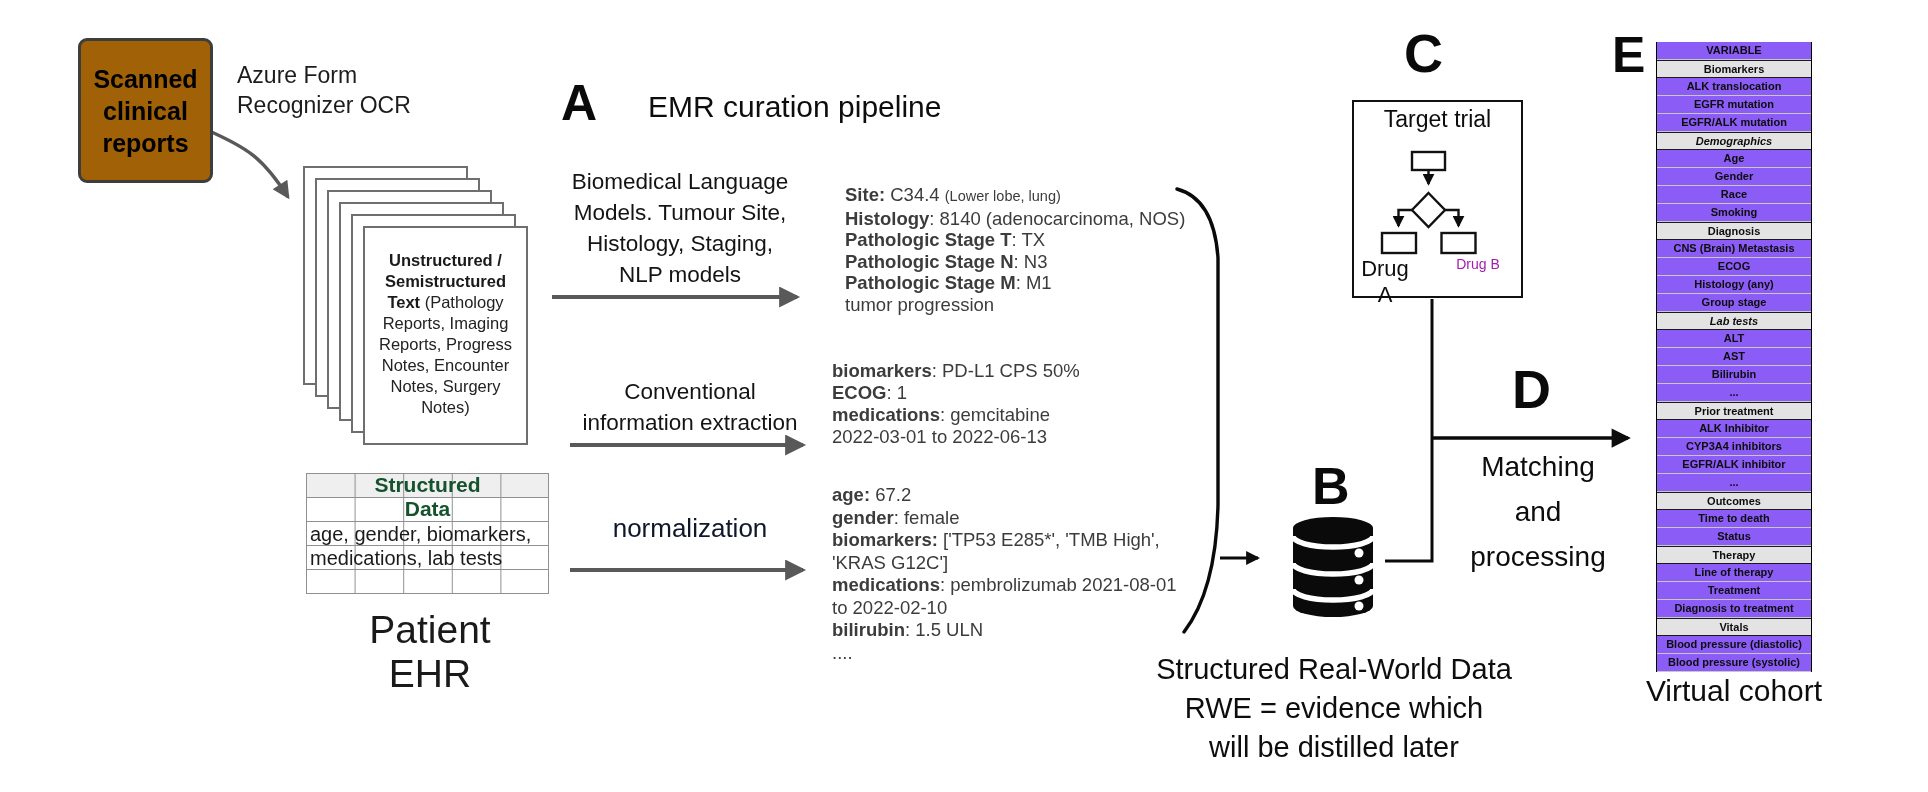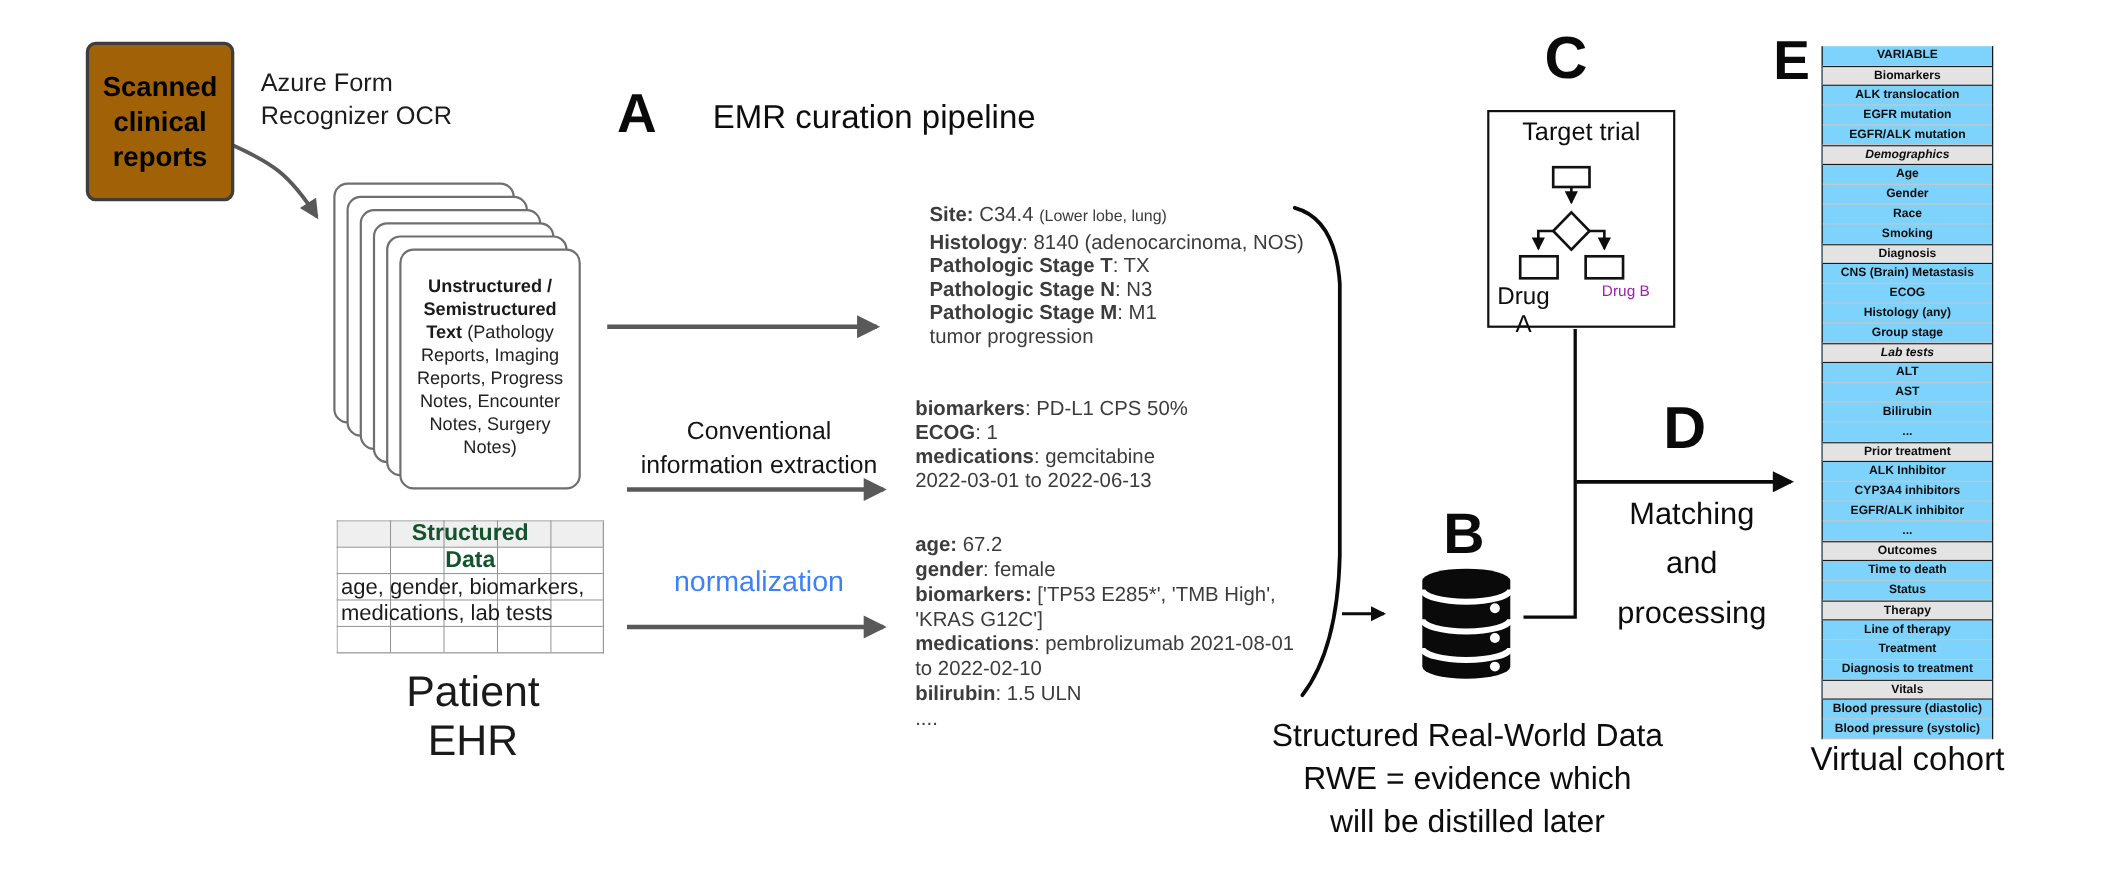--- a/index.html
+++ b/index.html
@@ -7,42 +7,42 @@
           font-family:"Liberation Sans","DejaVu Sans",sans-serif;color:#111;}
   .abs{position:absolute;}
   .pre{white-space:pre-line;}
   .ctr{text-align:center;}
 
   
   .scanned-box{left:78px;top:38px;width:129px;height:139px;border:3px solid #3d3d3d;border-radius:9px;
                display:flex;align-items:center;justify-content:center;font-weight:bold;
                font-size:25px;line-height:32px;text-align:center;color:#000;background:#a16207;}
   .ocr-label{left:237px;top:60px;font-size:23px;line-height:30px;color:#1c1c1c;}
-  .page{width:165px;height:219px;background:#fff;border:2px solid #6f6f6f;border-radius:13px;box-sizing:border-box;}
+  .page{width:165px;height:219px;background:#fff;border:2px solid #6f6f6f;border-radius:0;box-sizing:border-box;}
   .doc-text{padding:22px 7px 0 7px;font-size:16.5px;line-height:21px;text-align:center;color:#222;}
   .doc-text b{color:#1a1a1a;}
 
   .stable{left:306px;top:473px;width:243px;height:121px;}
   .stable-shade{position:absolute;left:0;top:0;width:100%;height:24px;background:#efefef;}
   .stable-grid{position:absolute;inset:0;border-right:1px solid #909090;border-bottom:1px solid #909090;
     background-image:linear-gradient(to right,#909090 1px,transparent 1px),
                      linear-gradient(to bottom,#909090 1px,transparent 1px);
     background-size:48.6px 24px;}
   .stable-head{position:absolute;left:0;top:0;width:100%;text-align:center;font-weight:bold;
                font-size:21px;line-height:24px;color:#14532d;}
   .stable-body{position:absolute;left:4px;top:49px;font-size:20px;line-height:24px;color:#1a1a1a;}
   .patient-ehr{left:330px;top:608px;width:200px;text-align:center;font-size:39px;color:#1a1a1a;}
 
   
   .sec-label{font-weight:bold;color:#0a0a0a;}
   .a-label{left:561px;top:74px;font-size:50px;}
   .pipe-title{left:648px;top:90px;font-size:30px;color:#0d0d0d;}
   .arrow1-label{left:535px;top:166px;width:290px;font-size:22.5px;line-height:31px;color:#141414;}
   .arrow2-label{left:560px;top:376px;width:260px;font-size:22.5px;line-height:31px;color:#141414;}
-  .arrow3-label{left:560px;top:513px;width:260px;font-size:26px;color:#3b82f6;}
+  .arrow3-label{left:560px;top:513px;width:260px;font-size:26px;color:#0f172a;}
 
   .dblock{color:#3c3c3c;font-size:18.5px;}
   .dblock .dline{white-space:pre;}
   .dblock .db{font-weight:bold;}
   .dblock .dsmall{font-size:14.5px;}
   .block1{left:845px;top:184px;line-height:21.5px;}
   .block2{left:832px;top:360px;line-height:22px;}
   .block3{left:832px;top:484px;line-height:22.5px;}
 
   
@@ -55,21 +55,21 @@
   .trial-title{left:1352px;top:106px;width:171px;font-size:23px;color:#0d0d0d;}
   .drug-a{left:1353px;top:256px;width:64px;font-size:22px;color:#0d0d0d;}
   .drug-b{left:1446px;top:256px;width:64px;font-size:14px;color:#a21caf;}
 
   
   .d-label{left:1512px;top:358px;font-size:54px;}
   .match-label{left:1438px;top:444px;width:200px;font-size:28px;line-height:45px;color:#0d0d0d;}
 
   
   .e-label{left:1612px;top:26px;font-size:50px;}
-  .cohort{left:1656px;top:42px;width:154px;border-left:1.5px solid #000;border-right:1.5px solid #000;background:#7dd3fc;}
+  .cohort{left:1656px;top:42px;width:154px;border-left:1.5px solid #000;border-right:1.5px solid #000;background:#8b5cf6;}
   .crow{box-sizing:border-box;height:18px;line-height:17px;font-size:11px;font-weight:bold;
         text-align:center;color:#0d0d0d;border-bottom:1px solid #c7c7c7;overflow:hidden;}
   .crow.header{border-bottom:1px solid #c7c7c7;}
   .crow.cat{background:#e3e3e3;border-top:1px solid #1a1a1a;border-bottom:1px solid #1a1a1a;}
   .crow.italic{font-style:italic;}
   .cohort-caption{left:1638px;top:674px;width:192px;font-size:30px;color:#0d0d0d;}
 
   svg.overlay{position:absolute;left:0;top:0;pointer-events:none;}
 </style>
 </head>
@@ -147,20 +147,24 @@
     <div class="stable-grid"></div>
     <div class="stable-head pre">Structured
 Data</div>
     <div class="stable-body pre">age, gender, biomarkers,
 medications, lab tests</div>
   </div>
   <div class="abs patient-ehr">Patient EHR</div>
 
   <div class="abs sec-label a-label">A</div>
   <div class="abs pipe-title">EMR curation pipeline</div>
+  <div class="abs arrow1-label pre ctr">Biomedical Language
+Models. Tumour Site,
+Histology, Staging,
+NLP models</div>
   <div class="abs arrow2-label pre ctr">Conventional
 information extraction</div>
   <div class="abs arrow3-label pre ctr">normalization</div>
 
   <div class="abs dblock block1">
       <div class="dline"><span class="db">Site:</span><span> C34.4 </span><span class="dsmall">(Lower lobe, lung)</span></div>
       <div class="dline"><span class="db">Histology</span><span>: 8140 (adenocarcinoma, NOS)</span></div>
       <div class="dline"><span class="db">Pathologic Stage T</span><span>: TX</span></div>
       <div class="dline"><span class="db">Pathologic Stage N</span><span>: N3</span></div>
       <div class="dline"><span class="db">Pathologic Stage M</span><span>: M1</span></div>

